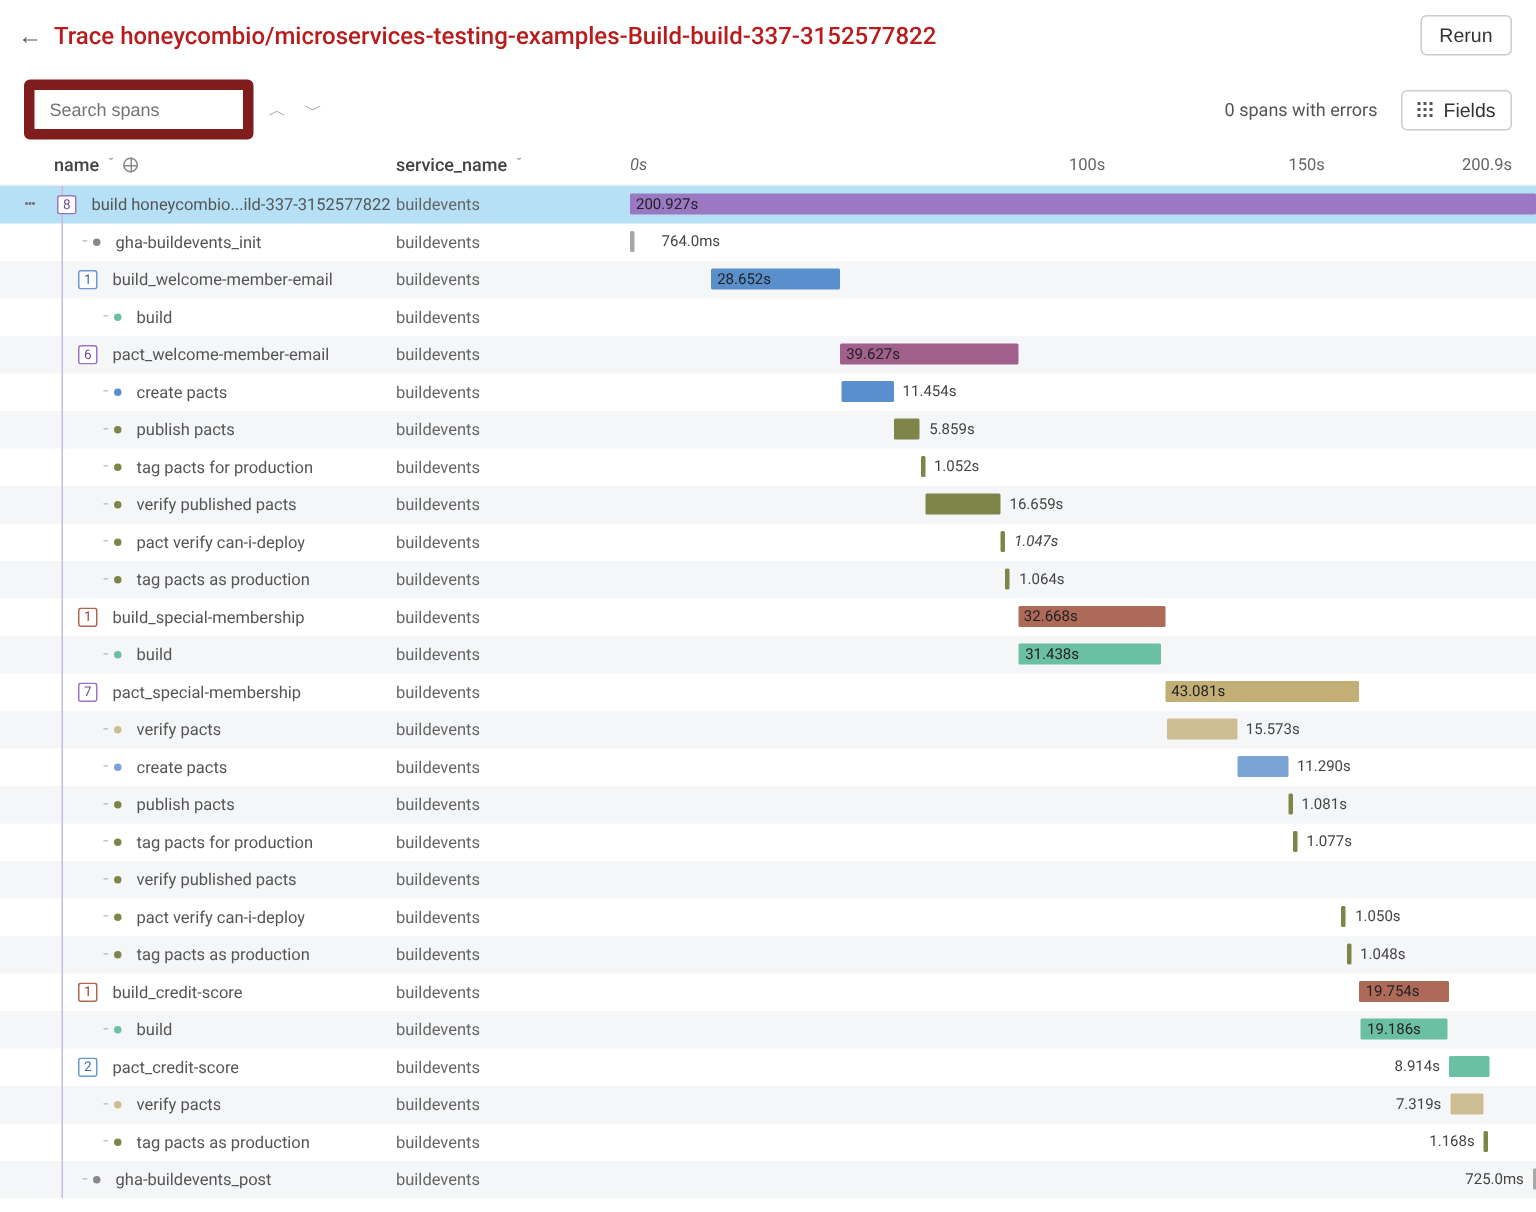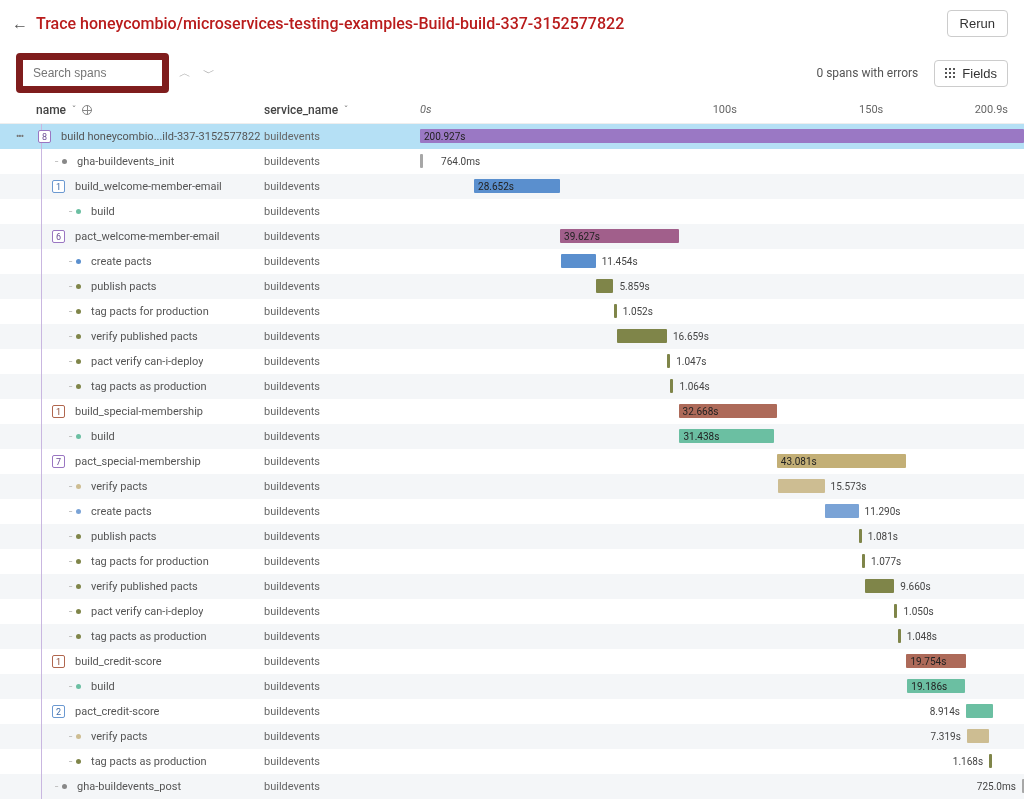--- a/index.html
+++ b/index.html
@@ -248,21 +248,21 @@
       <div class="name-cell">
         <span class="dots" style="visibility: hidden;"></span>
         <span style="display: inline-block; width: 28px;"></span>
         <span class="connector">╶</span>
         <span class="leaf-dot" style="background: rgb(127, 133, 73);"></span>
         <span class="spname" style="margin-left: 6px;">pact verify can-i-deploy</span>
       </div>
       <div class="svc-cell">buildevents</div>
       <div class="tl-cell">
         <div class="bar thinbar" style="left: 40.9159%; width: 3px; background: rgb(127, 133, 73);"></div>
-        <span class="bar-label-outside" style="left: 41.4159%; padding-left: 6px;">1.047s</span>
+        <span class="bar-label-outside" style="left: 41.4159%; padding-left: 6px; font-style: italic;">1.047s</span>
       </div>
     </div>
     <div class="row">
       <div class="name-cell">
         <span class="dots" style="visibility: hidden;"></span>
         <span style="display: inline-block; width: 28px;"></span>
         <span class="connector">╶</span>
         <span class="leaf-dot" style="background: rgb(127, 133, 73);"></span>
         <span class="spname" style="margin-left: 6px;">tag pacts as production</span>
       </div>
@@ -373,24 +373,20 @@
     </div>
     <div class="row">
       <div class="name-cell">
         <span class="dots" style="visibility: hidden;"></span>
         <span style="display: inline-block; width: 28px;"></span>
         <span class="connector">╶</span>
         <span class="leaf-dot" style="background: rgb(127, 133, 73);"></span>
         <span class="spname" style="margin-left: 6px;">verify published pacts</span>
       </div>
       <div class="svc-cell">buildevents</div>
-      <div class="tl-cell">
-        <div class="bar" style="left: 73.7183%; width: 4.80836%; background: rgb(127, 133, 73);"></div>
-        <span class="bar-label-outside" style="left: 78.5266%; padding-left: 6px;">9.660s</span>
-      </div>
     </div>
     <div class="row">
       <div class="name-cell">
         <span class="dots" style="visibility: hidden;"></span>
         <span style="display: inline-block; width: 28px;"></span>
         <span class="connector">╶</span>
         <span class="leaf-dot" style="background: rgb(127, 133, 73);"></span>
         <span class="spname" style="margin-left: 6px;">pact verify can-i-deploy</span>
       </div>
       <div class="svc-cell">buildevents</div>

